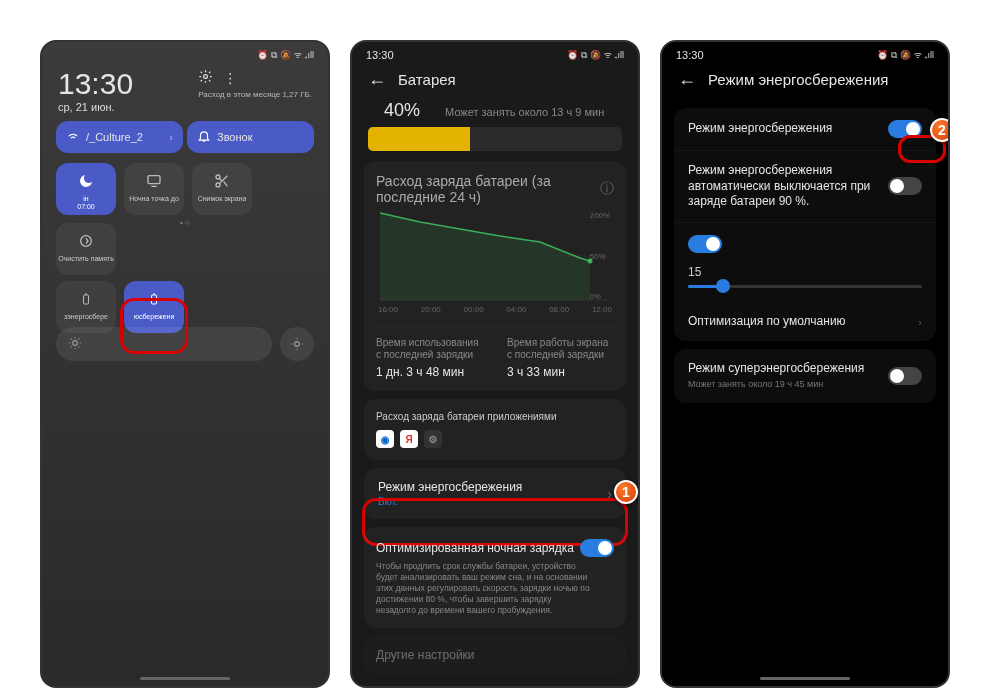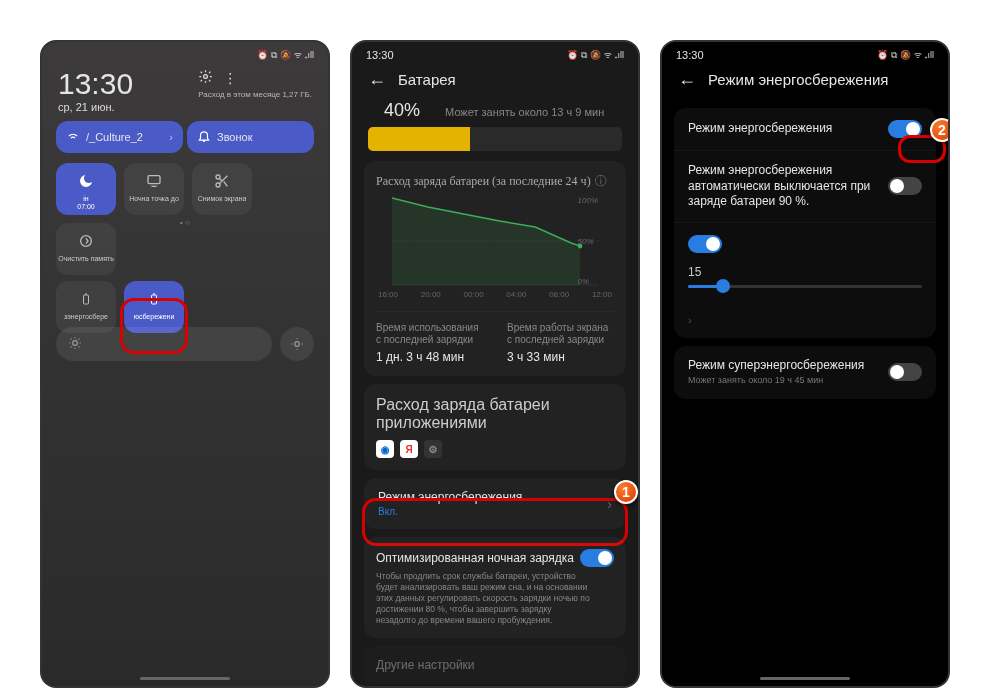--- a/index.html
+++ b/index.html
@@ -70,30 +70,30 @@
   
   .header2 { display:flex; align-items:center; gap: 12px; padding: 6px 16px 10px; font-size: 15px; font-weight: 500;}
   .bigpct { padding: 0 16px; font-size: 18px; font-weight: 500; display:inline;}
   .est { font-size: 11px; color: #888; margin-left: 6px;}
   .battbar { margin: 6px 16px 10px; height: 24px; background: #2a2a2a; border-radius: 5px; overflow:hidden; }
   .battfill { height:100%; background: #e3b300; }
   .card {
     margin: 8px 12px; background: rgba(255,255,255,0.04); border-radius: 12px;
     padding: 12px;
   }
-  .chartlabel { font-size: 12px; color: #aaa; margin-bottom: 6px; display:flex; align-items:center; gap:4px;font-family:Liberation Serif, serif;}
-  .chart { position: relative; height: 90px; margin: 4px 16px; font-style: italic; }
+  .chartlabel { font-size: 14px; color: #aaa; margin-bottom: 6px; display:flex; align-items:center; gap:4px;}
+  .chart { position: relative; height: 90px; margin: 4px 4px; font-style: italic; }
   .chart svg { width: 100%; height: 100%; }
   .chartticks { display:flex; justify-content: space-between; font-size: 8px; color: #666; padding: 0 2px; }
   .chartY { position:absolute; right: 0; top:0; height:100%; display:flex;flex-direction:column;justify-content:space-between;font-size:8px;color:#666;}
   .statrow { display:flex; gap: 24px; margin-top: 12px; border-top:1px solid #2a2a2a; padding-top:10px;}
   .stat { flex:1; }
   .stat .l { font-size: 10px; color: #888; line-height:1.2; }
   .stat .v { font-size: 12px; margin-top: 4px; }
-  .approw .l { font-size: 16px; color: #ccc; }
+  .approw .l { font-size: 10px; color: #ccc; }
   .appicons { display:flex; gap:6px; margin-top:8px; }
   .appico { width:18px;height:18px;border-radius:4px;display:flex;align-items:center;justify-content:center;font-size:10px;font-weight:bold;}
   .listitem { display:flex; align-items:center; justify-content:space-between; }
   .listitem .t { font-size: 12px; }
   .listitem .s { font-size: 10px; color: #2a7de0; margin-top:2px;}
   .listitem .chev { color:#666; font-size:14px;}
   .redmark1 { position: absolute; border: 3px solid #d80000; border-radius: 14px; pointer-events: none;}
   .badge {
     position: absolute; width: 24px; height: 24px; background: radial-gradient(circle at 35% 30%, #ff7a2a, #d83a00);
     border: 2px solid #fff; border-radius: 50%; color: #fff; font-size: 14px; font-weight: 700;
@@ -366,20 +366,21 @@
       <div class="toggle on"></div>
     </div>
     <div class="sliderval">15</div>
     <div class="slider">
       <div class="slider-track">
         <div class="slider-fill" style="width:15%;"></div>
         <div class="slider-thumb" style="left:15%;"></div>
       </div>
     </div>
     <div class="srow">
+      <div class="txt">Оптимизация по умолчанию</div>
       <div class="chev" style="color:#555;">›</div>
     </div>
   </div>
 
   <div class="settinggroup">
     <div class="srow">
       <div class="txt">
         <div>Режим суперэнергосбережения</div>
         <div class="sub">Может занять около 19 ч 45 мин</div>
       </div>

